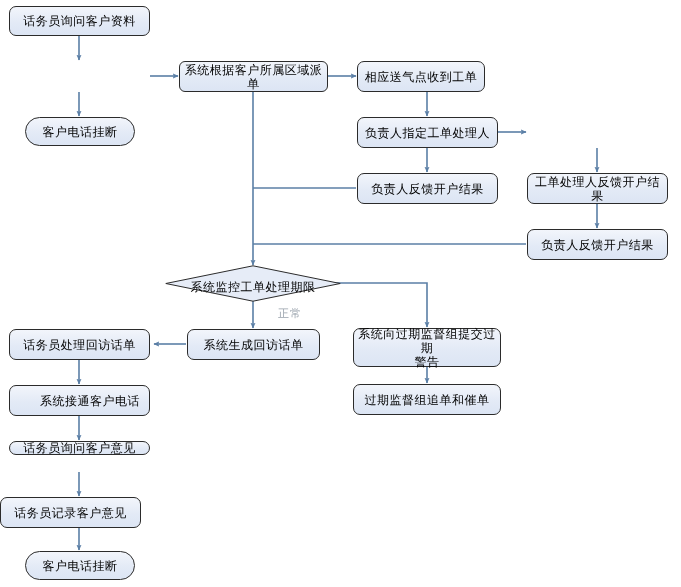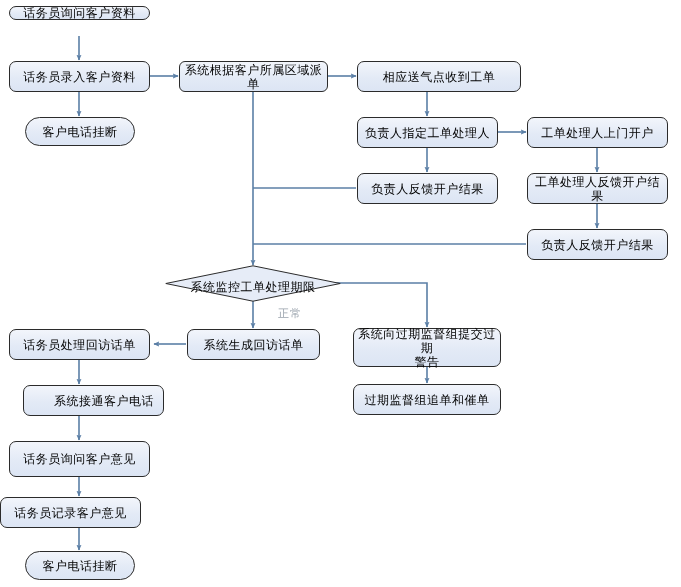--- a/index.html
+++ b/index.html
@@ -92,33 +92,31 @@
     <path class="edge" d="M186,344 L154,344" marker-end="url(#ah)"></path>
 
     <path class="edge" d="M427,367 L427,383" marker-end="url(#ah)"></path>
 
     <path class="edge" d="M79,360 L79,384" marker-end="url(#ah)"></path>
     <path class="edge" d="M79,416 L79,440" marker-end="url(#ah)"></path>
     <path class="edge" d="M79,472 L79,496" marker-end="url(#ah)"></path>
     <path class="edge" d="M79,528 L79,550" marker-end="url(#ah)"></path>
   </svg>
 
-  <div class="node" style="left:9px;top:6px;width:141px;height:14px;">话务员询问客户资料</div>
+  <div class="node" style="left:9px;top:6px;width:141px;height:30px;">话务员询问客户资料</div>
 
-  <div class="node" style="left:9px;top:61px;width:141px;height:31px;">话务员录入客户资料</div>
 
   <div class="node terminator" style="left:25px;top:117px;width:110px;height:29px;">客户电话挂断</div>
 
   <div class="node" style="left:179px;top:61px;width:149px;height:31px;border-radius:6px;">系统根据客户所属区域派单</div>
 
-  <div class="node" style="left:357px;top:61px;width:164px;height:31px;">相应送气点收到工单</div>
+  <div class="node" style="left:357px;top:61px;width:128px;height:31px;">相应送气点收到工单</div>
 
   <div class="node" style="left:357px;top:117px;width:141px;height:31px;">负责人指定工单处理人</div>
 
-  <div class="node" style="left:527px;top:117px;width:141px;height:31px;">工单处理人上门开户</div>
 
   <div class="node" style="left:357px;top:173px;width:141px;height:31px;">负责人反馈开户结果</div>
 
   <div class="node" style="left:527px;top:173px;width:141px;height:31px;">工单处理人反馈开户结果</div>
 
   <div class="node" style="left:527px;top:229px;width:141px;height:31px;">负责人反馈开户结果</div>
 
   <div class="diamond" style="left:165px;top:265px;width:176px;height:37px;">
     <svg width="176" height="37" viewBox="0 0 176 37">
       <polygon points="88,0.8 175.2,18.5 88,36.2 0.8,18.5" fill="#e6ecf7" stroke="#2b2b2b" stroke-width="1"></polygon>
@@ -130,21 +128,21 @@
 
   <div class="node" style="left:187px;top:329px;width:133px;height:31px;">系统生成回访话单</div>
 
   <div class="node" style="left:353px;top:328px;width:148px;height:39px;">系统向过期监督组提交过期
 警告</div>
 
   <div class="node" style="left:9px;top:329px;width:141px;height:31px;">话务员处理回访话单</div>
 
   <div class="node" style="left:353px;top:384px;width:148px;height:31px;">过期监督组追单和催单</div>
 
-  <div class="node" style="left:23px;top:385px;width:141px;height:31px;padding-left:25px;">系统接通客户电话</div>
+  <div class="node" style="left:9px;top:385px;width:141px;height:31px;padding-left:25px;">系统接通客户电话</div>
 
-  <div class="node" style="left:9px;top:441px;width:141px;height:36px;">话务员询问客户意见</div>
+  <div class="node" style="left:9px;top:441px;width:141px;height:14px;">话务员询问客户意见</div>
 
   <div class="node" style="left:0;top:497px;width:141px;height:31px;">话务员记录客户意见</div>
 
   <div class="node terminator" style="left:25px;top:551px;width:110px;height:29px;">客户电话挂断</div>
 
 </div>
 
 </body></html>

